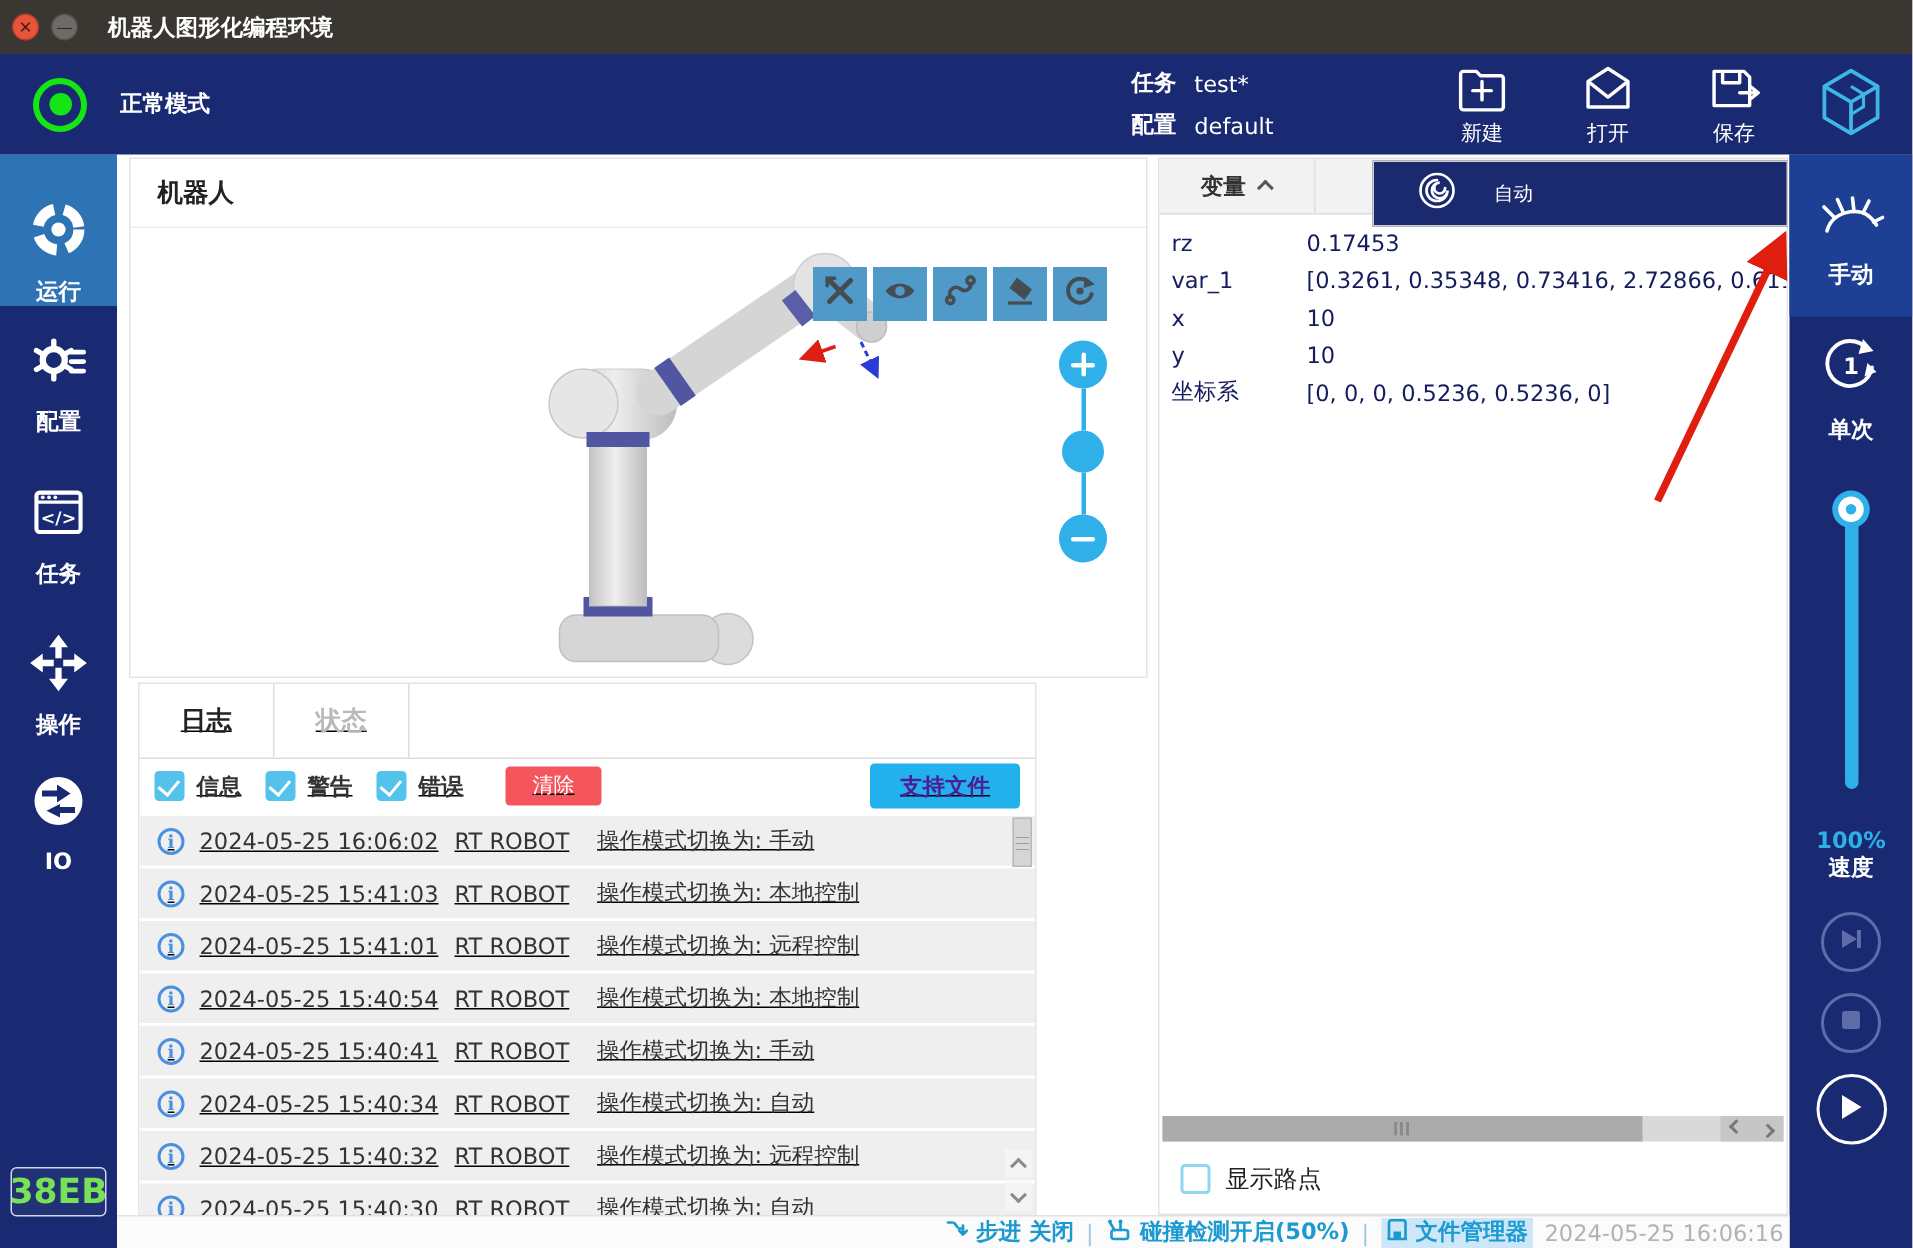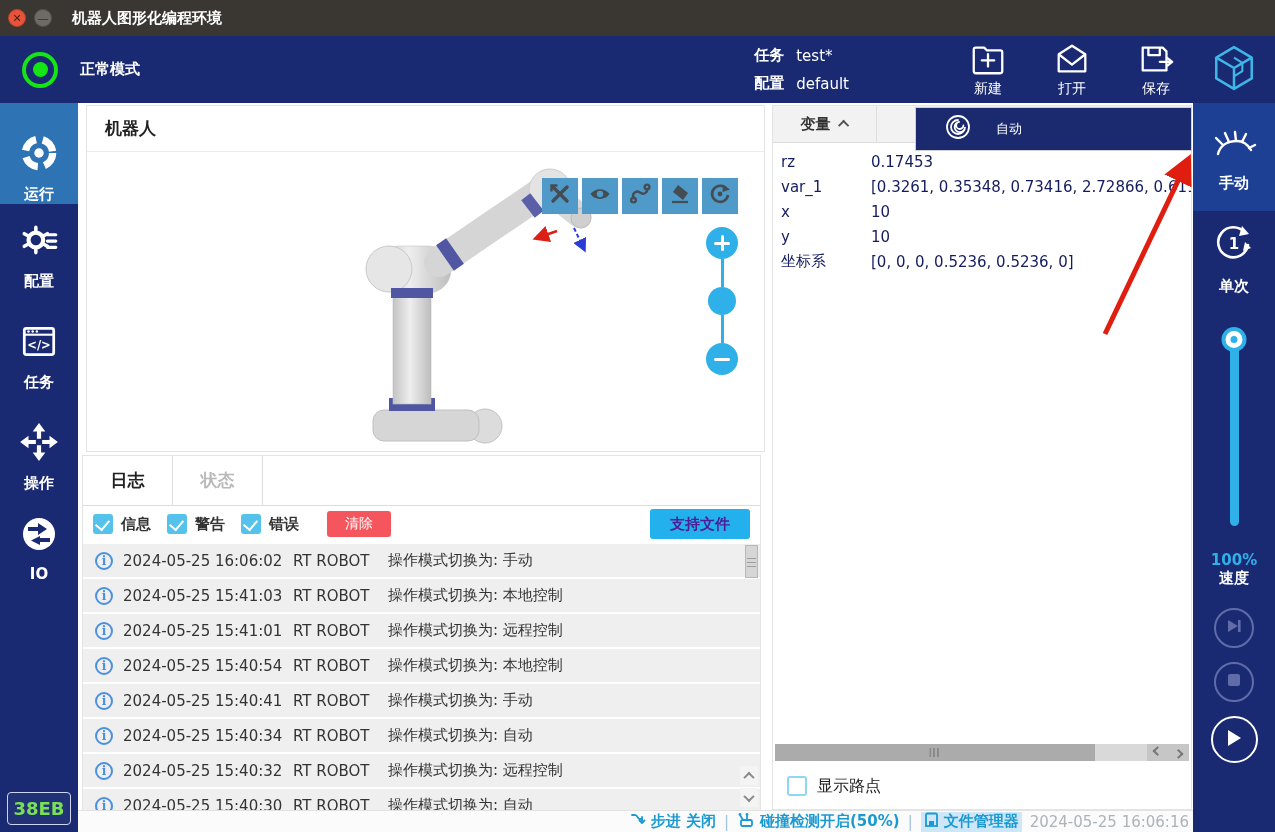--- a/index.html
+++ b/index.html
@@ -44,22 +44,22 @@
   .haction svg{display:block;}
   .logo-box{position:absolute;right:0;top:0;width:82px;height:67px;display:flex;align-items:center;justify-content:center;}
 
   
   .lsidebar{position:absolute;left:0;top:103px;width:78px;height:729px;background:var(--navy);
     display:flex;flex-direction:column;align-items:stretch;}
   .nav-item{height:101px;display:flex;flex-direction:column;align-items:center;justify-content:center;
     gap:7px;color:#fff;font-size:15px;font-weight:bold;cursor:pointer;}
   .nav-item.active{background:var(--active);justify-content:flex-end;}
   .nav-item.short{height:82px;}
-  .lbadge{margin:auto auto 7px auto;width:64px;height:33px;border:1px solid #cdd6ec;border-radius:4px;
-    color:#79e156;font-size:18px;font-weight:bold;display:flex;align-items:center;justify-content:center;
+  .lbadge{margin:auto auto 21px auto;width:64px;height:33px;border:1px solid #cdd6ec;border-radius:4px;
+    color:#79e156;font-size:23px;font-weight:bold;display:flex;align-items:center;justify-content:center;
     background:rgba(255,255,255,0.04);}
 
   
   .rsidebar{position:absolute;left:1193px;top:103px;width:82px;height:729px;background:var(--navy);
     display:flex;flex-direction:column;align-items:center;color:#fff;}
   .rtile{width:82px;display:flex;flex-direction:column;align-items:center;justify-content:center;gap:8px;
     font-size:15px;font-weight:bold;cursor:pointer;}
   .rtile.manual{height:108px;background:var(--manual);}
   .rtile.single{height:94px;}
   .vslider{margin-top:26px;height:196px;display:flex;flex-direction:column;align-items:center;position:relative;}
@@ -81,22 +81,22 @@
   .vtoolbar{position:absolute;left:455px;top:26px;display:flex;gap:4px;}
   .vtool{width:36px;height:36px;background:var(--toolbtn);display:flex;align-items:center;justify-content:center;cursor:pointer;}
   .zoomctl{position:absolute;left:619px;top:75px;width:32px;display:flex;flex-direction:column;align-items:center;}
   .zbtn{width:32px;height:32px;border-radius:50%;background:var(--accent);position:relative;cursor:pointer;}
   .zbtn::before{content:"";position:absolute;left:8px;top:14.5px;width:16px;height:3.5px;background:#fff;border-radius:2px;}
   .zbtn.plus::after{content:"";position:absolute;left:14.5px;top:8px;width:3.5px;height:16px;background:#fff;border-radius:2px;}
   .zline{width:3px;height:28px;background:var(--accent);}
   .zhandle{width:28px;height:28px;border-radius:50%;background:var(--accent);cursor:pointer;}
 
   
-  .log-panel{position:absolute;left:82px;top:455px;width:679px;height:355px;border:1px solid #e4e4e4;
-    border-bottom:none;background:#fff;}
+  .log-panel{position:absolute;left:92px;top:455px;width:599px;height:355px;border:1px solid #e4e4e4;
+    border-bottom:none;background:#fff;text-decoration:underline;}
   .ltabs{height:50px;display:flex;border-bottom:1px solid #ddd;}
   .ltab{width:90px;display:flex;align-items:center;justify-content:center;font-size:17px;font-weight:bold;
     border-right:1px solid #ddd;cursor:pointer;color:#222;}
   .ltab.inactive{color:#b9b9b9;}
   .lfilters{height:36px;display:flex;align-items:center;padding:0 10px;gap:8px;}
   .chk{width:20px;height:20px;border-radius:3px;background:#55c2ec;position:relative;cursor:pointer;flex:0 0 auto;}
   .chk::after{content:"";position:absolute;left:5px;top:3px;width:7px;height:11px;border:solid #fff;
     border-width:0 2.5px 2.5px 0;transform:rotate(40deg);}
   .flabel{font-size:15px;font-weight:bold;color:#333;margin-right:8px;}
   .clearbtn{width:64px;height:26px;background:var(--red);color:#fff;font-size:14px;border:none;border-radius:3px;

